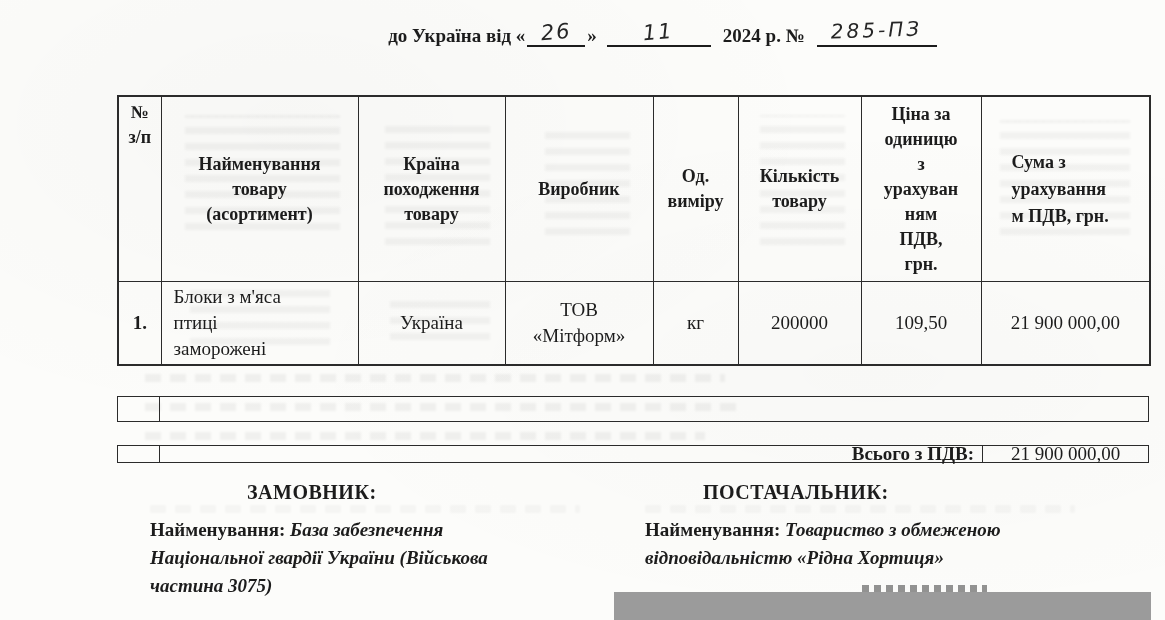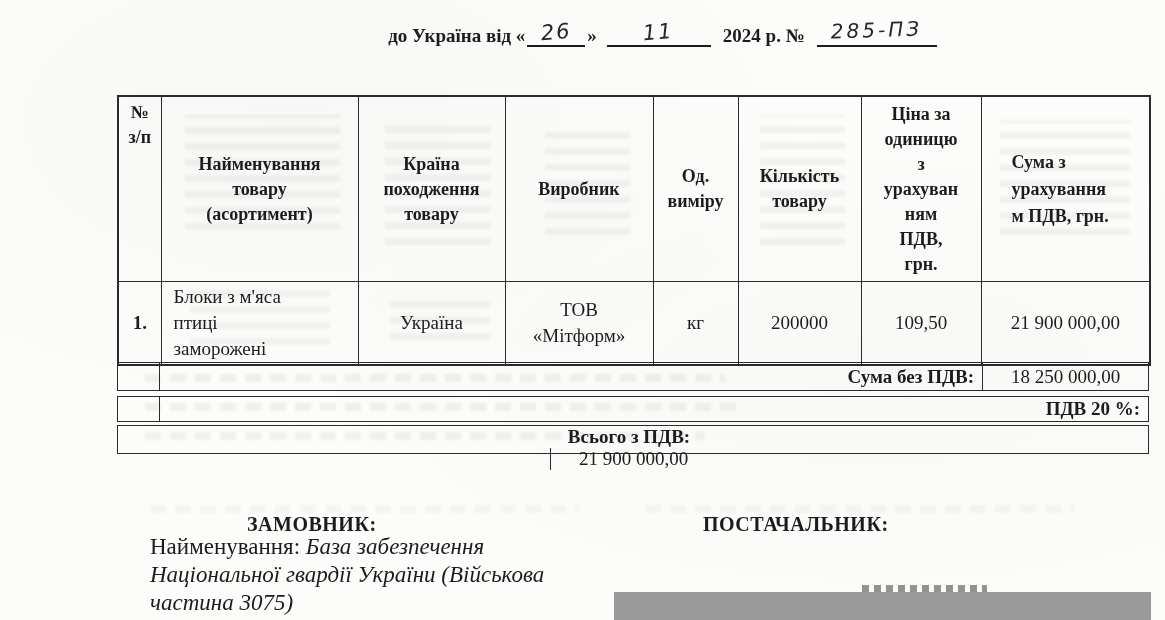--- a/index.html
+++ b/index.html
@@ -81,24 +81,24 @@
   .total-strip .ts-label{
     flex:1;text-align:right;font-weight:bold;font-size:19px;
     padding-right:8px;white-space:nowrap;
   }
   .total-strip .ts-value{
     width:166px;height:100%;border-left:1.5px solid #2b2b2b;box-sizing:border-box;
     display:flex;align-items:center;justify-content:center;
     font-size:19px;white-space:nowrap;
   }
   
-  .party-heading{position:absolute;font-size:20px;font-weight:bold;letter-spacing:0.5px;margin-top:32px;}
+  .party-heading{position:absolute;font-size:20px;font-weight:bold;letter-spacing:0.5px;}
   .party-heading.customer{left:247px;top:481px;}
   .party-heading.supplier{left:703px;top:481px;}
-  .party-par{position:absolute;top:533px;font-size:23px;font-weight:normal;line-height:28px;}
+  .party-par{position:absolute;top:516px;font-size:19px;font-weight:bold;line-height:28px;}
   .party-par.customer{left:150px;width:465px;}
   .party-par.supplier{left:645px;width:505px;}
   .party-name{font-style:italic;white-space:pre-line;}
   
   .redaction-bar{position:absolute;left:614px;top:592px;width:537px;height:28px;background:#9b9b9b;}
   .redaction-remnant{
     position:absolute;left:862px;top:585px;width:125px;height:7px;
     background:repeating-linear-gradient(90deg, rgba(60,60,60,0.55) 0 7px, rgba(0,0,0,0) 7px 12px);
     filter:blur(0.7px);
   }
@@ -173,39 +173,35 @@
         <td>ТОВ
 «Мітформ»</td>
         <td>кг</td>
         <td>200000</td>
         <td>109,50</td>
         <td>21 900 000,00</td>
       </tr>
     </tbody>
   </table>
 
-  <div class="total-strip" style="top:362px;height:29px;">
-    <div class="ts-num"></div>
-    <div class="ts-label">Сума без ПДВ:</div>
-    <div class="ts-value">18 250 000,00</div>
-  </div>
   <div class="total-strip" style="top:396px;height:26px;">
     <div class="ts-num"></div>
-    <div class="ts-label">ПДВ 20 %:</div>
   </div>
-  <div class="total-strip" style="top:425px;height:29px;flex-direction:column;">
+  <div class="total-strip" style="top:445px;height:18px;">
     <div class="ts-num"></div>
     <div class="ts-label">Всього з ПДВ:</div>
     <div class="ts-value">21 900 000,00</div>
   </div>
 
   <div class="party-heading customer">ЗАМОВНИК:</div>
   <div class="party-heading supplier">ПОСТАЧАЛЬНИК:</div>
 
   <div class="party-par customer"><span>Найменування:</span> <span class="party-name">База забезпечення
 Національної гвардії України (Військова
 частина 3075)</span></div>
 
+  <div class="party-par supplier"><span>Найменування:</span> <span class="party-name">Товариство з обмеженою
+відповідальністю «Рідна Хортиця»</span></div>
 
   <div class="redaction-remnant"></div>
   <div class="redaction-bar"></div>
 
 </div>
 
 </body></html>

